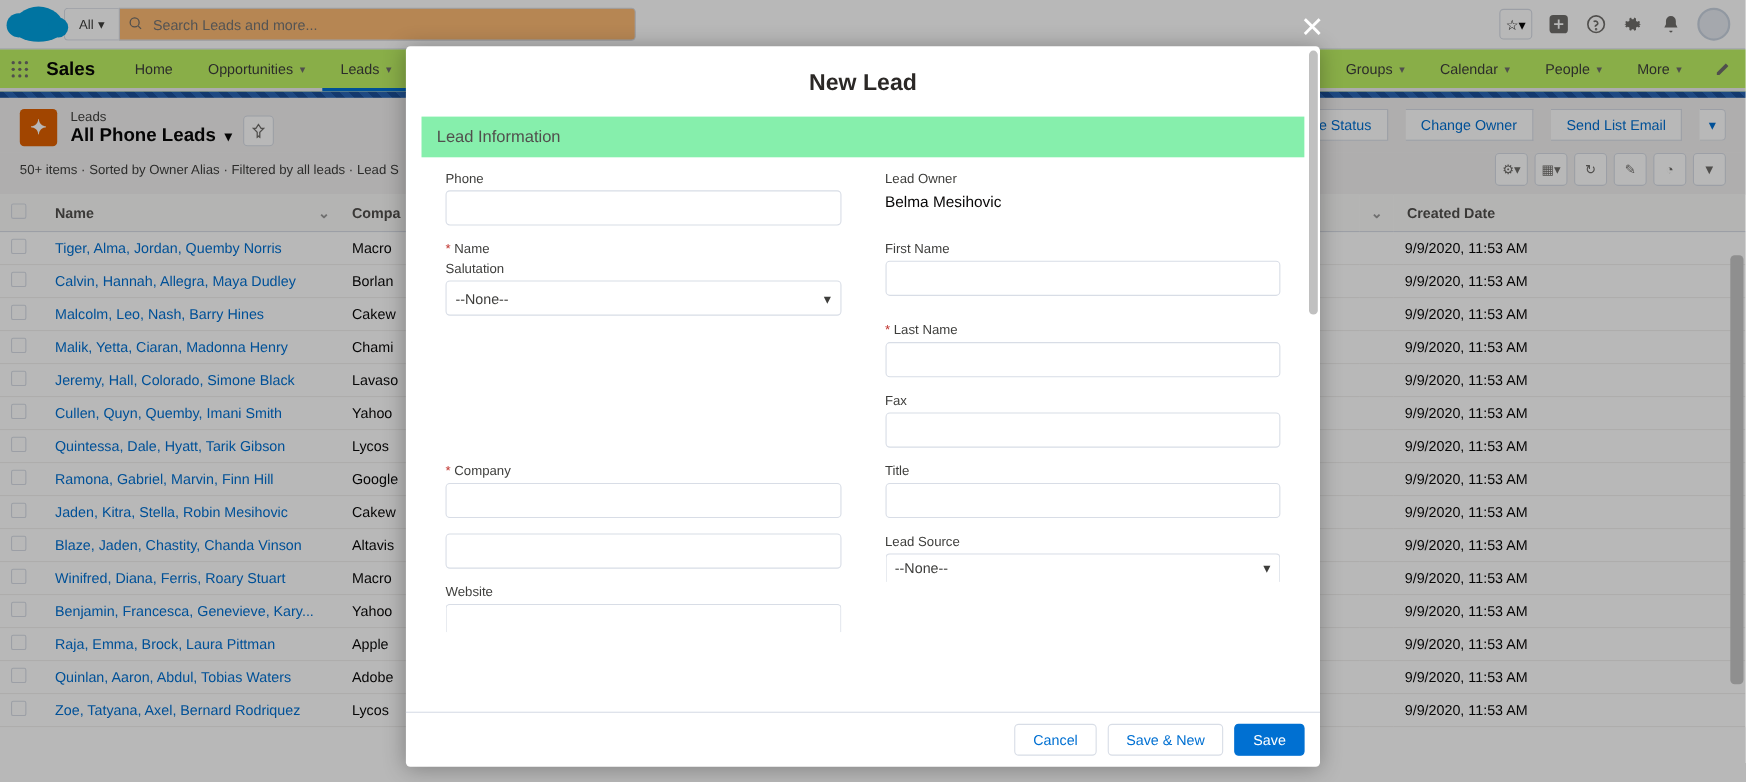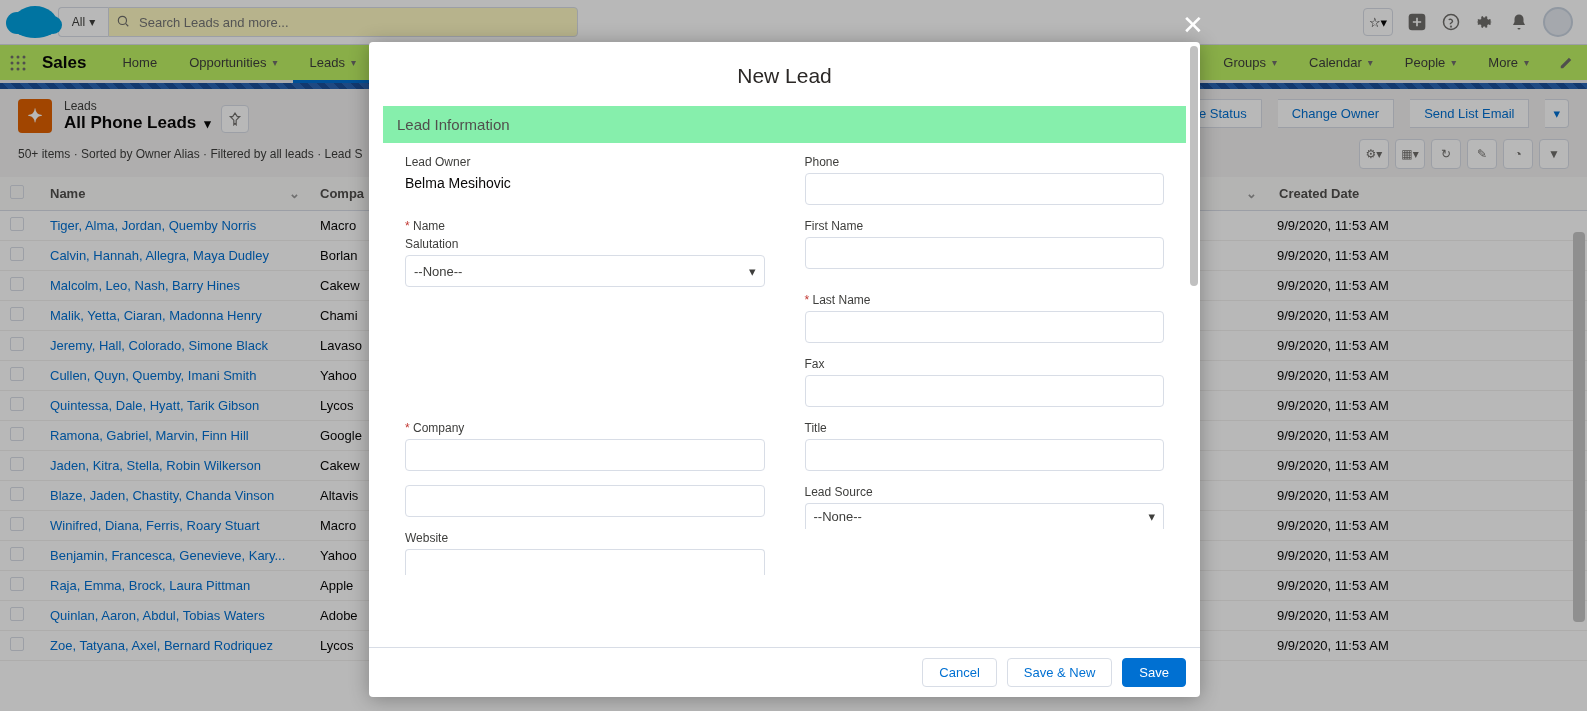--- a/index.html
+++ b/index.html
@@ -57,21 +57,21 @@
     border-radius:4px 0 0 4px;
   }
   .scope-select .cd { margin-left:4px; }
   .global-search {
     width:470px; height:30px;
     border:1px solid #d8dde6;
     border-radius:0 4px 4px 0;
     padding-left:30px;
     font-size:13px;
     color:#3e3e3c;
-    background:#fef9c3;
+    background:#fdba74;
   }
   .search-icon-g {
     position:relative;
   }
   .search-icon-g .sicon {
     position:absolute; left:8px; top:7px; color:#706e6b;
   }
   .hdr-actions {
     margin-left:auto;
     margin-right:14px;
@@ -211,21 +211,21 @@
     position:relative;
     padding: 0 14px 0 14px;
   }
   .modal-scroll-inner {
     overflow-y:auto;
   }
   .modal-title {
     text-align:center;
     font-size:21px;
     color:#2b2826;
-    font-weight:400;
+    font-weight:700;
     padding:22px 0 18px 0;
   }
   .section-hdr {
     background:#86efac;
     padding:10px 14px;
     font-size:15px;
     color:#514f4d;
     margin-bottom:12px;
   }
   .form-grid {
@@ -506,21 +506,21 @@
         <tr>
           <td><span class="chk"></span></td>
           <td class="name-col"><a class="link">Ramona, Gabriel, Marvin, Finn Hill</a></td>
           <td class="comp-col">Google</td>
           <td class="spacer-col"></td>
           <td></td>
           <td class="date-col">9/9/2020, 11:53 AM</td>
         </tr>
         <tr>
           <td><span class="chk"></span></td>
-          <td class="name-col"><a class="link">Jaden, Kitra, Stella, Robin Wilkerson</a></td>
+          <td class="name-col"><a class="link">Jaden, Kitra, Stella, Robin Mesihovic</a></td>
           <td class="comp-col">Cakew</td>
           <td class="spacer-col"></td>
           <td></td>
           <td class="date-col">9/9/2020, 11:53 AM</td>
         </tr>
         <tr>
           <td><span class="chk"></span></td>
           <td class="name-col"><a class="link">Blaze, Jaden, Chastity, Chanda Vinson</a></td>
           <td class="comp-col">Altavis</td>
           <td class="spacer-col"></td>
@@ -578,26 +578,26 @@
 
 <div class="modal-close" style="position:absolute;left:1182px;top:10px;z-index:40;color:#fff;font-size:26px;">✕</div>
 <div class="modal-container">
   <div class="modal-scroll">
     <div class="modal-scroll-inner">
       <div class="modal-title">New Lead</div>
       <div class="section-hdr">Lead Information</div>
       <div class="form-grid">
 
         <div class="ff">
+          <span class="flabel">Phone</span>
+          <input class="ftext" style="">
+        </div>
+        <div class="ff">
           <span class="flabel">Lead Owner</span>
           <div class="fstatic">Belma Mesihovic</div>
-        </div>
-        <div class="ff">
-          <span class="flabel">Phone</span>
-          <input class="ftext" style="">
         </div>
 
         <div class="ff col-span-left" style="margin-bottom:6px;">
           <span class="flabel freq">Name</span>
           <div class="sublabel">Salutation</div>
           <div class="fselect">
             <span>--None--</span>
             <span>▾</span>
           </div>
         </div>

